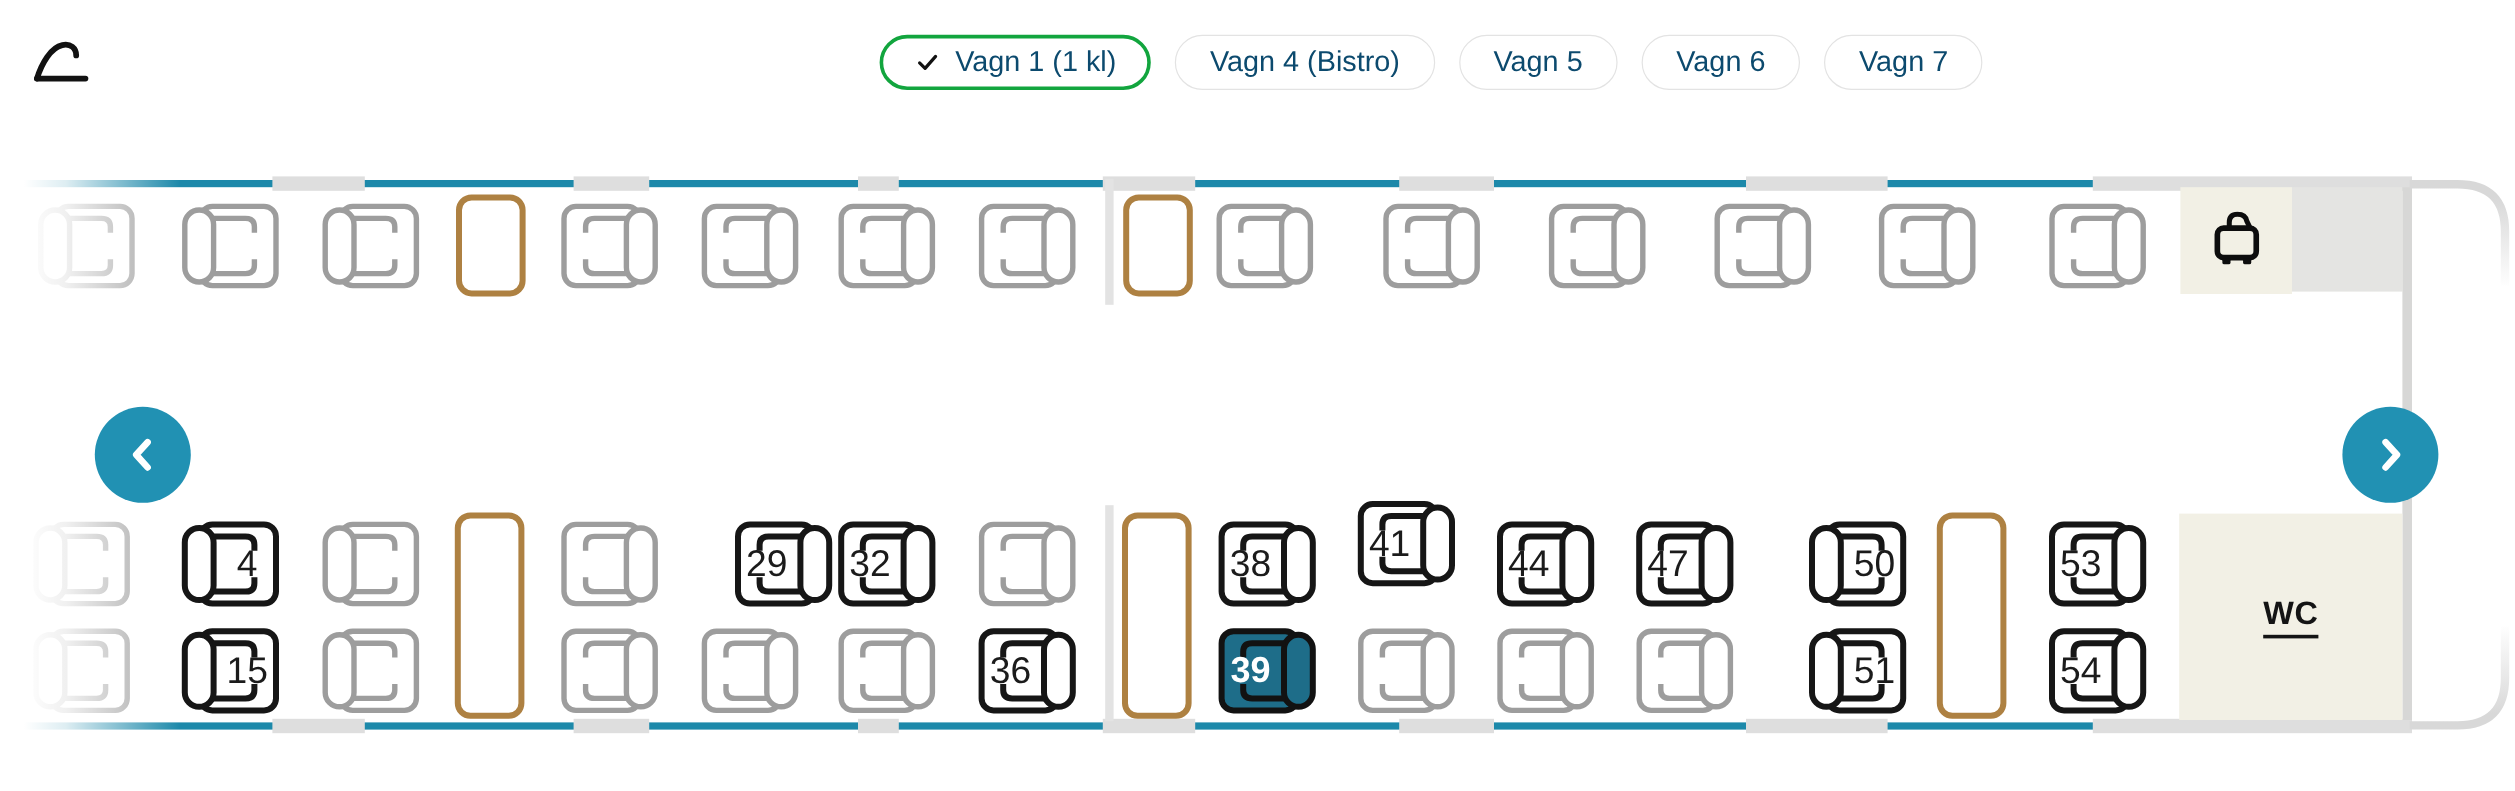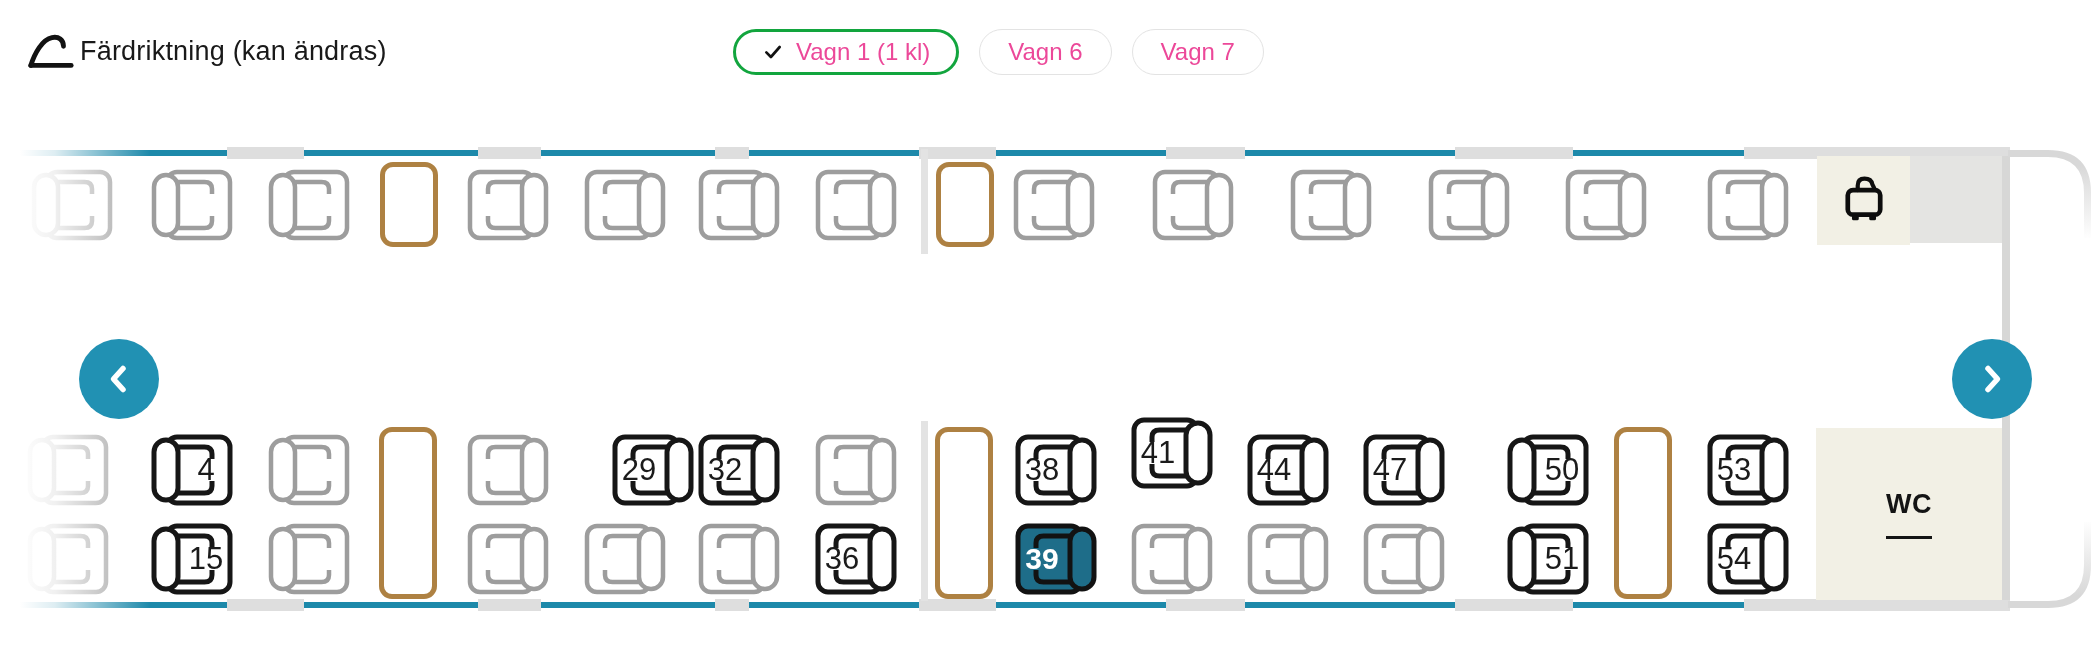--- a/index.html
+++ b/index.html
@@ -6,21 +6,21 @@
   .screen{position:relative;width:2096px;height:659px;background:#fff;overflow:hidden;
           font-family:"Liberation Sans","DejaVu Sans",sans-serif;color:#1b1b1b;}
 
   
   .back-btn{position:absolute;left:24px;top:26px;width:54px;height:52px;background:none;border:none;cursor:pointer;padding:0;}
   .back-btn svg{display:block;margin:auto;}
   .page-title{position:absolute;left:80px;top:36px;font-size:27px;font-weight:500;letter-spacing:.2px;color:#191919;}
   .tabs{position:absolute;left:733px;top:29px;display:flex;gap:20px;height:46px;}
   .tab{box-sizing:border-box;height:46px;display:flex;align-items:center;gap:12px;
        padding:0 28px;background:#fff;border:1.5px solid #e3e3e3;border-radius:24px;
-       font-family:inherit;font-size:24px;color:#ec4899;white-space:nowrap;cursor:pointer;}
+       font-family:inherit;font-size:24px;color:#0c4a6e;white-space:nowrap;cursor:pointer;}
   .tab.selected{border:3px solid var(--selected-tab-green);padding:0 26px;font-weight:500;}
   .tab svg{flex:0 0 auto;}
 
   
   .band{position:absolute;left:0;width:2002px;height:6px;background:var(--window-band);}
   .band-gap{position:absolute;height:12px;background:#dedede;}
   .block{position:absolute;}
   .cream{background:var(--cream);}
   .vestibule{background:#e4e4e2;}
   .wall-strip{position:absolute;left:2002px;top:156px;width:8px;height:444px;background:#d7d7d6;}
@@ -39,48 +39,53 @@
   .seat.selected .body,.seat.selected .back{fill:var(--selected-seat);stroke:#121212;stroke-width:5;}
   .seat.selected .arm{stroke:#121212;stroke-width:5;}
   .num{position:absolute;top:0;height:100%;width:46px;display:flex;align-items:center;justify-content:center;
        font-size:31px;color:#1b1b1b;}
   .seat.facing-left .num{left:5px;}
   .seat.facing-right .num{right:5px;}
   .seat.selected .num{color:#fff;font-weight:700;font-size:30px;}
 
   
   .wc-label{position:absolute;left:1816px;top:428px;width:186px;height:172px;display:flex;align-items:center;justify-content:center;}
-  .wc-label span{font-size:27px;font-weight:700;letter-spacing:.5px;border-bottom:3.5px solid #141414;padding-bottom:16px;color:#141414;}
+  .wc-label span{font-size:27px;font-weight:700;letter-spacing:.5px;border-bottom:3.5px solid #141414;padding-bottom:2px;color:#141414;}
   .nav{position:absolute;width:80px;height:80px;border-radius:50%;border:none;cursor:pointer;
        background:var(--accent-arrow);display:flex;align-items:center;justify-content:center;z-index:6;padding:0;}
   .nav.left{left:79px;top:339px;}
   .nav.right{left:1952px;top:339px;}
   .fade{position:absolute;left:0;top:140px;width:150px;height:505px;z-index:5;pointer-events:none;
         background:linear-gradient(90deg,#fff 0px,#fff 20px,rgba(255,255,255,.85) 55px,rgba(255,255,255,0) 150px);}
   .corner-svg{position:absolute;left:0;top:0;pointer-events:none;}
   .luggage-icon{position:absolute;left:1844px;top:176px;}
 </style>
 </head>
 <body>
 
 <div class="screen">
 
   <button class="back-btn">
     <svg width="50" height="44" viewBox="0 0 52 44">
       <path d="M 5 36 H 47" fill="none" stroke="#121212" stroke-width="5" stroke-linecap="round"></path>
       <path d="M 5 36 C 9 23, 17 9, 27 7 C 34 5.5, 39 9.5, 39 16" fill="none" stroke="#121212" stroke-width="5" stroke-linecap="round"></path>
     </svg>
   </button>
-  <div class="page-title">Färdriktning (kan ändras)</div>
   <div class="tabs">
       <button class="tab selected">
         <svg width="22" height="20" viewBox="0 0 24 24">
           <path d="M4 12.5 L9.5 18 L20 6" fill="none" stroke="#121212" stroke-width="3.2" stroke-linecap="round" stroke-linejoin="round"></path>
         </svg>
         <span>Vagn 1 (1 kl)</span>
+      </button>
+      <button class="tab">
+        <span>Vagn 4 (Bistro)</span>
+      </button>
+      <button class="tab">
+        <span>Vagn 5</span>
       </button>
       <button class="tab">
         <span>Vagn 6</span>
       </button>
       <button class="tab">
         <span>Vagn 7</span>
       </button>
     </div>
 
   <div>

